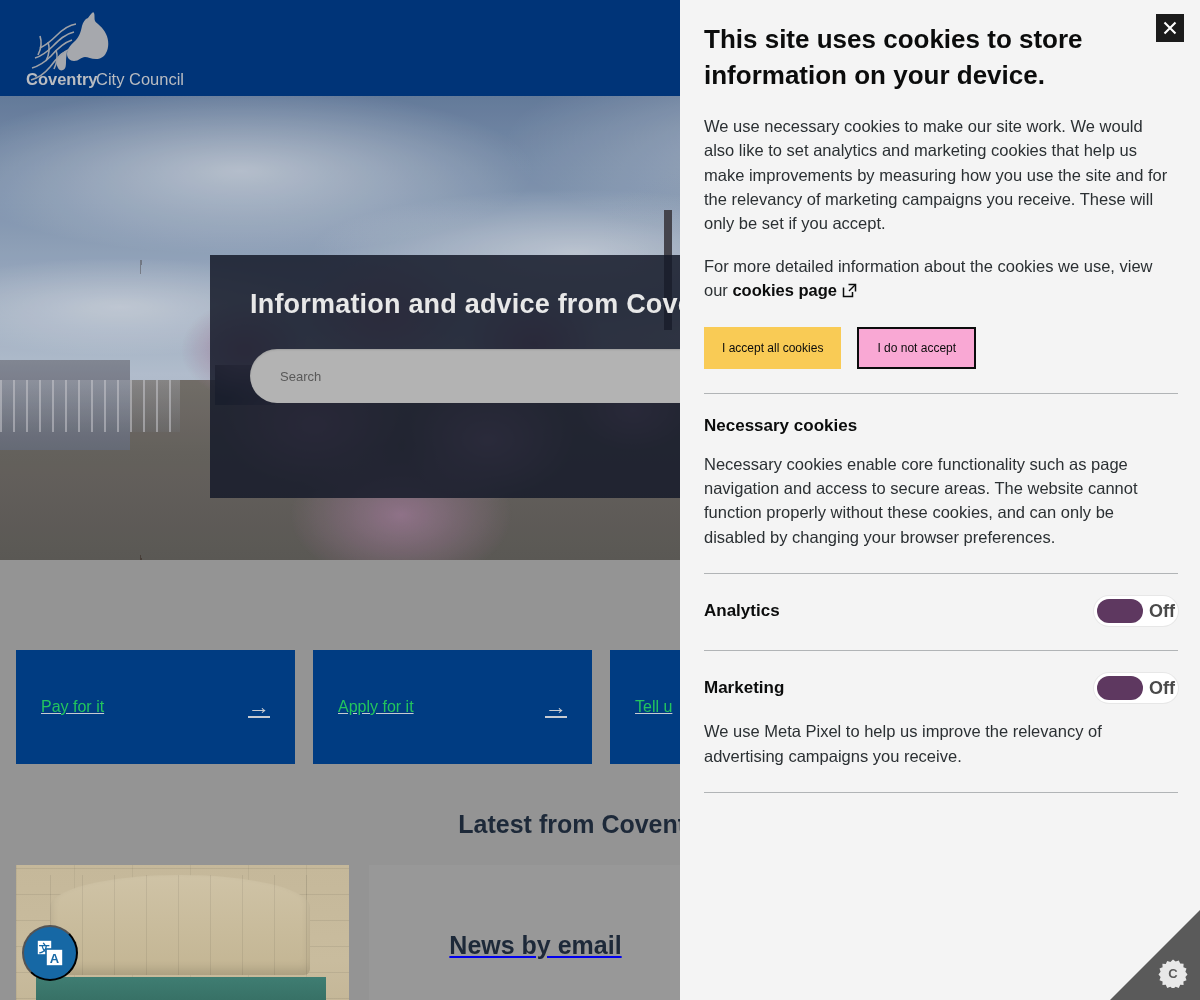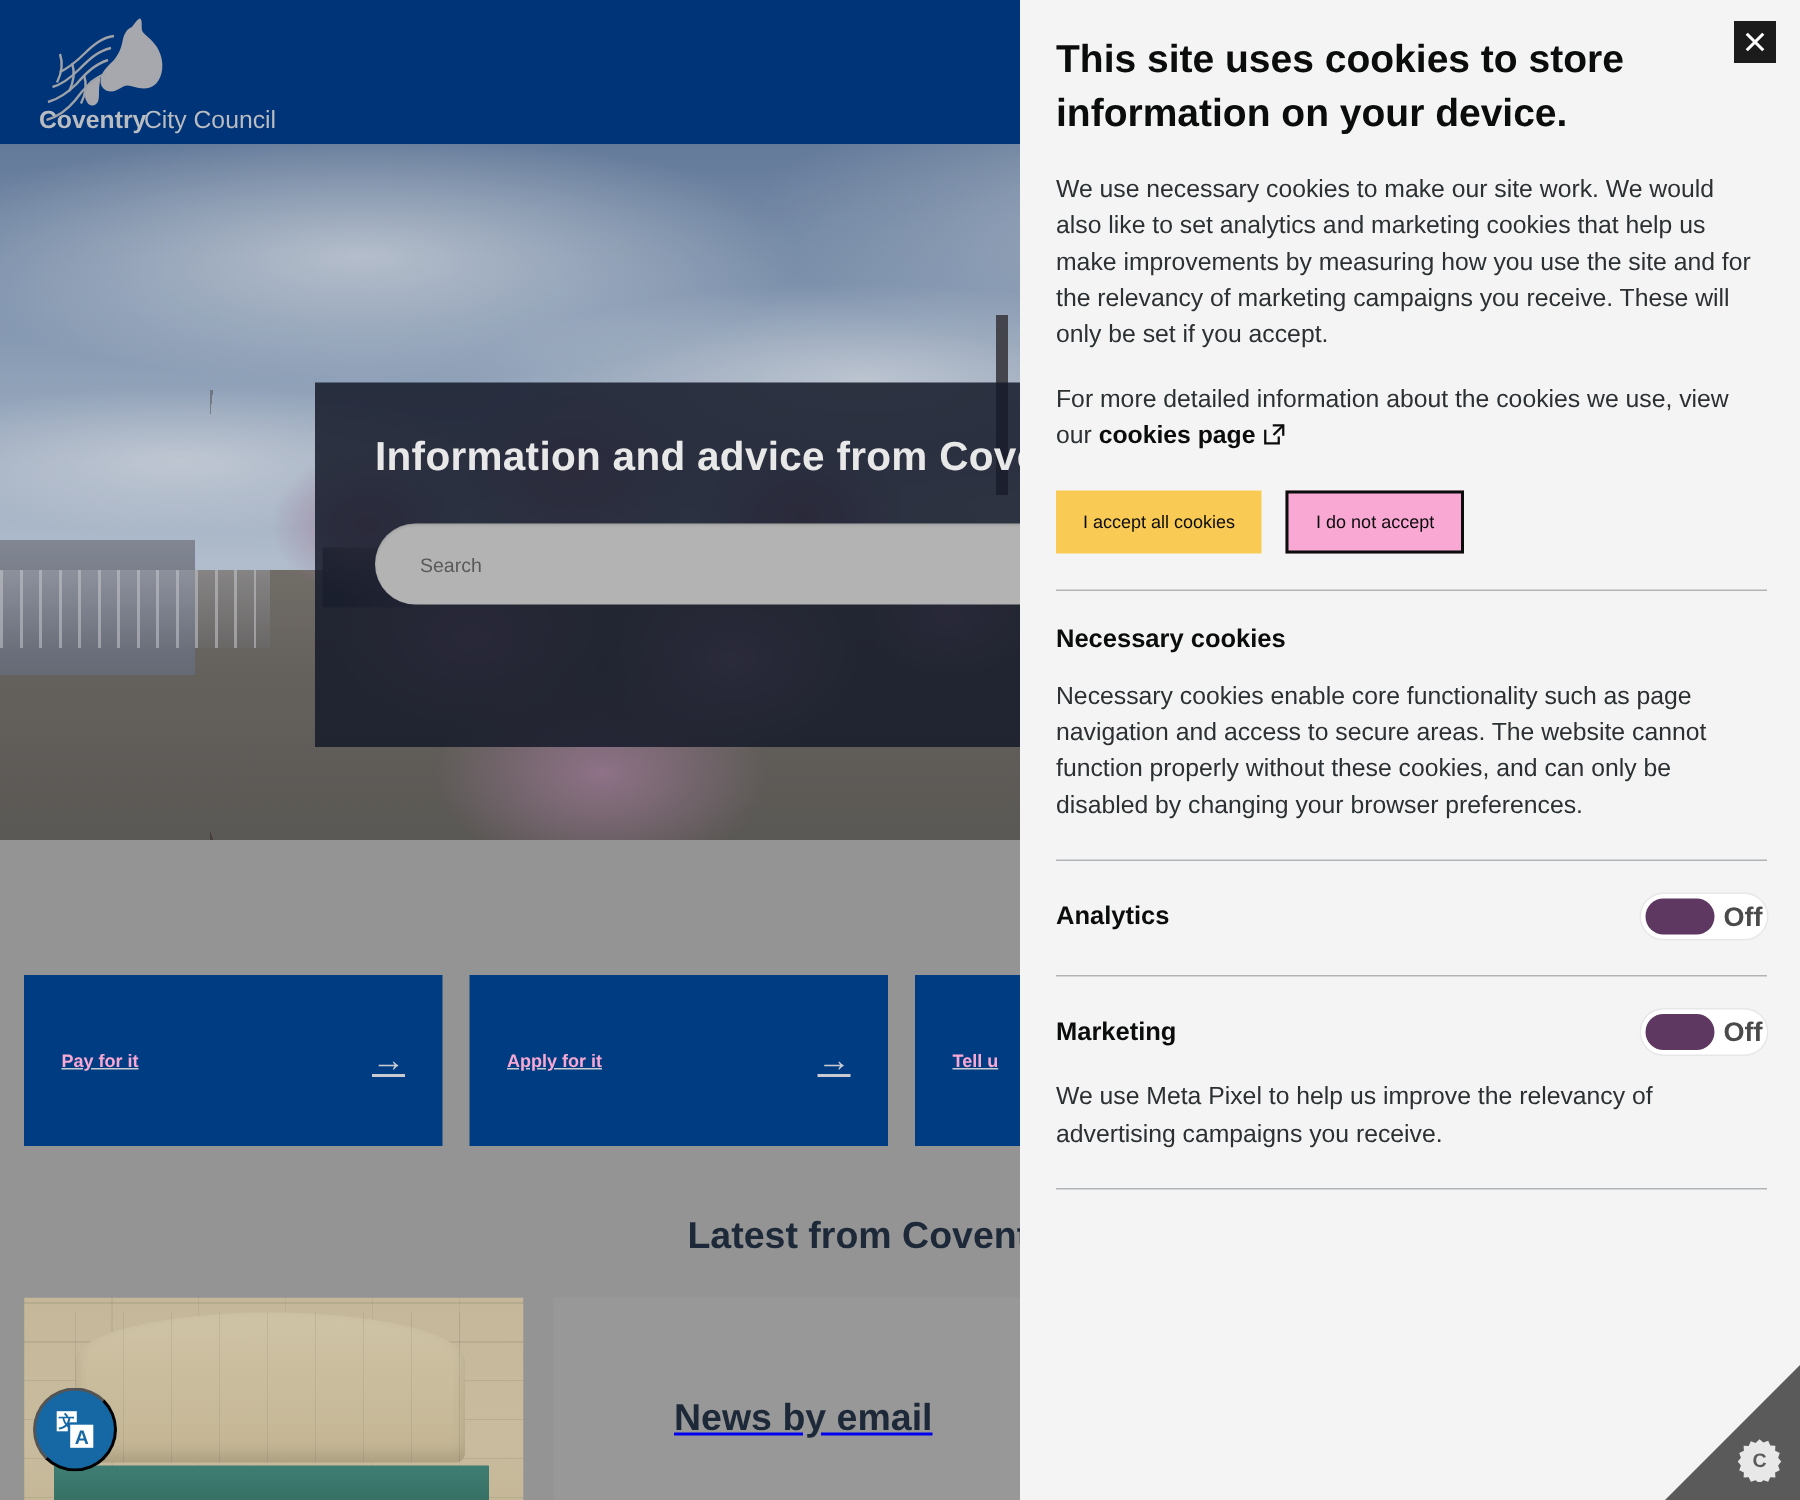--- a/index.html
+++ b/index.html
@@ -121,21 +121,21 @@
   
   .cards {
     position: absolute; top: 650px; left: 16px;
     display: flex; gap: 18px;
   }
   .card {
     width: 279px; height: 114px; background: #003c82;
     display: flex; align-items: center; justify-content: space-between;
     padding: 0 25px; color: #c8cbd1;
   }
-  .card-label { font-size: 12px; font-weight: bold; color: #f9a8d4; }
+  .card-label { font-size: 16px; font-weight: normal; color: #22c55e; }
   .card-arrow { font-size: 22px; color: #c8cbd1; }
 
   
   .latest-heading {
     position: absolute; top: 810px; left: 0; width: 1200px;
     text-align: center; font-size: 25px; font-weight: bold; color: #1d2939;
   }
 
   
   .news-row { position: absolute; top: 865px; left: 16px; display: flex; gap: 20px; }

